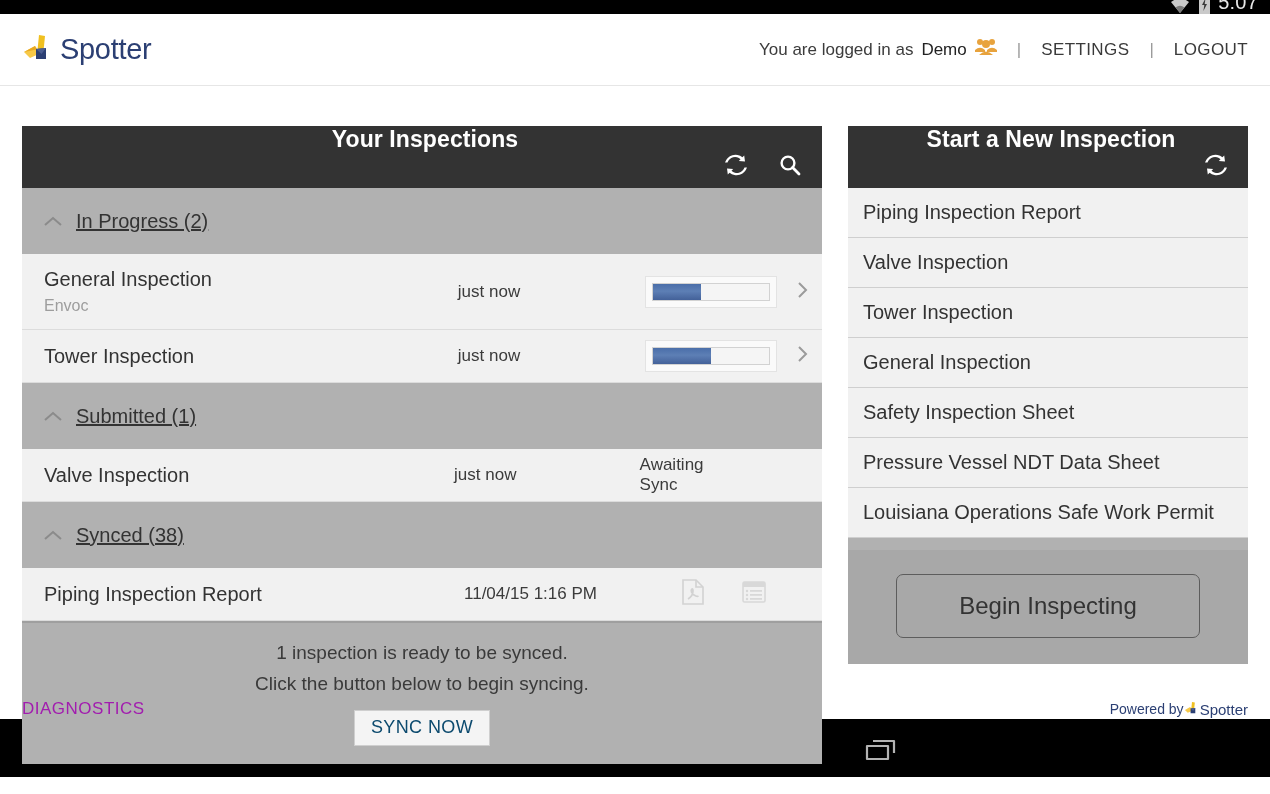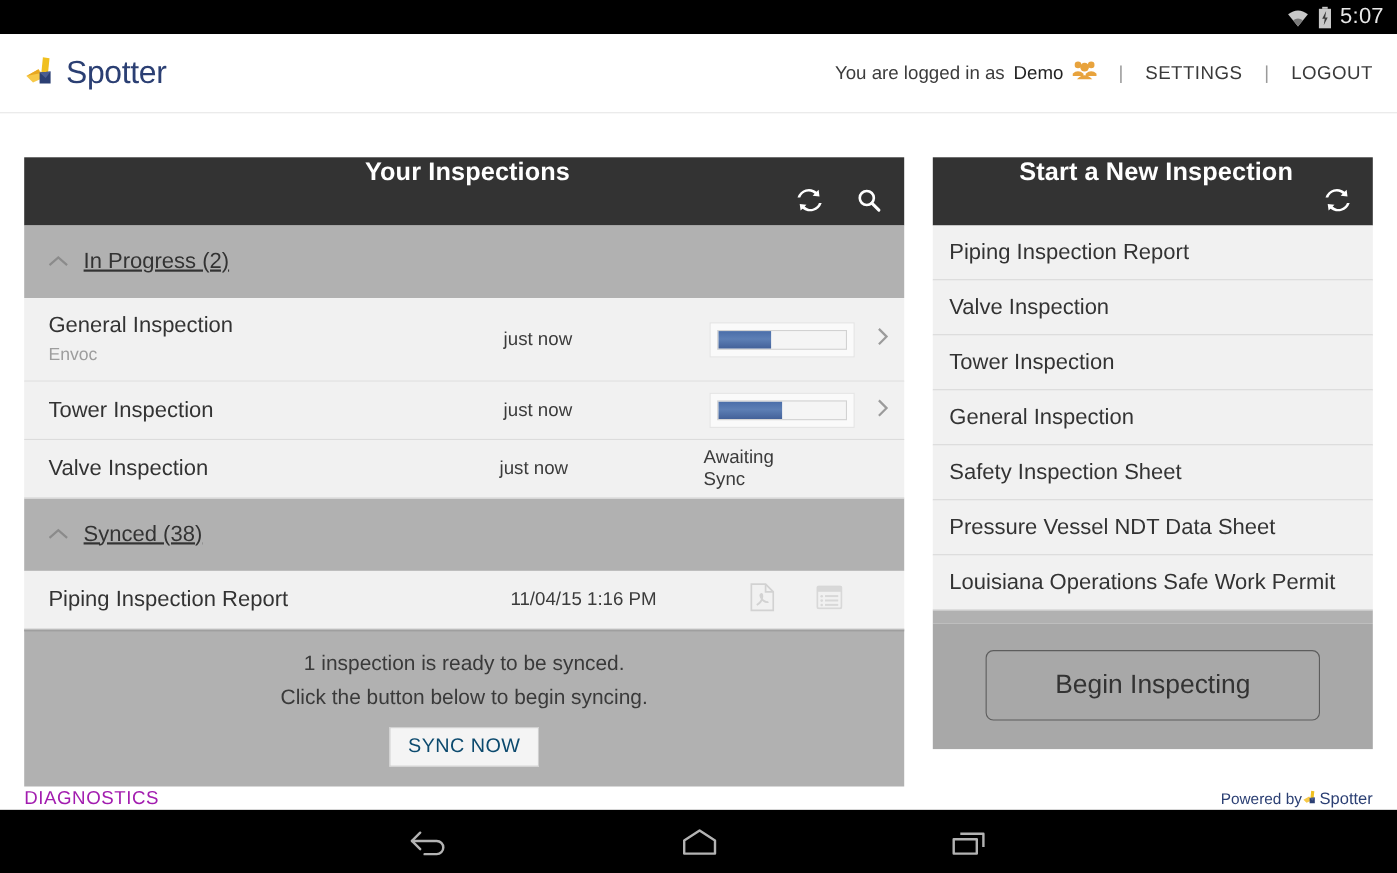--- a/index.html
+++ b/index.html
@@ -5,23 +5,23 @@
   * { box-sizing: border-box; margin: 0; padding: 0; }
   html, body {
     width: 1270px; height: 794px;
     background: #ffffff;
     font-family: "Liberation Sans", sans-serif;
     overflow: hidden;
   }
 
   
   .status-bar {
-    height: 31px; width: 100%;
+    height: 14px; width: 100%;
     background: #000000;
-    display: flex; align-items: center; justify-content: flex-end;
+    display: flex; align-items: flex-end; justify-content: flex-end;
     padding-right: 12px; gap: 7px;
   }
   .status-bar .si { display: flex; align-items: center; }
   .status-clock {
     color: #e8e8e8; font-size: 20px; letter-spacing: .2px;
     font-family: "Liberation Sans", sans-serif;
   }
 
   
   .app {
@@ -314,20 +314,28 @@
             </span>
           </span>
           <span class="chev-right">
             <svg width="11" height="18" viewBox="0 0 11 18">
                 <polyline points="2,2 9,9 2,16" fill="none" stroke="#9b9b9b" stroke-width="2"></polyline>
               </svg>
           </span>
         </div>
       </div>
 
+      <div class="sec-head">
+        <span class="chev-up">
+          <svg width="18" height="12" viewBox="0 0 18 12">
+              <polyline points="1,9 9,2 17,9" fill="none" stroke="#8b8b8b" stroke-width="2"></polyline>
+            </svg>
+        </span>
+        <span>Submitted (1)</span>
+      </div>
 
       <div class="ins-row">
         <div class="ins-title-col">
           <div class="ins-title">Valve Inspection</div>
         </div>
         <div class="ins-time">just now</div>
         <div class="ins-right">
           <span class="ins-status">Awaiting Sync</span>
         </div>
       </div>

